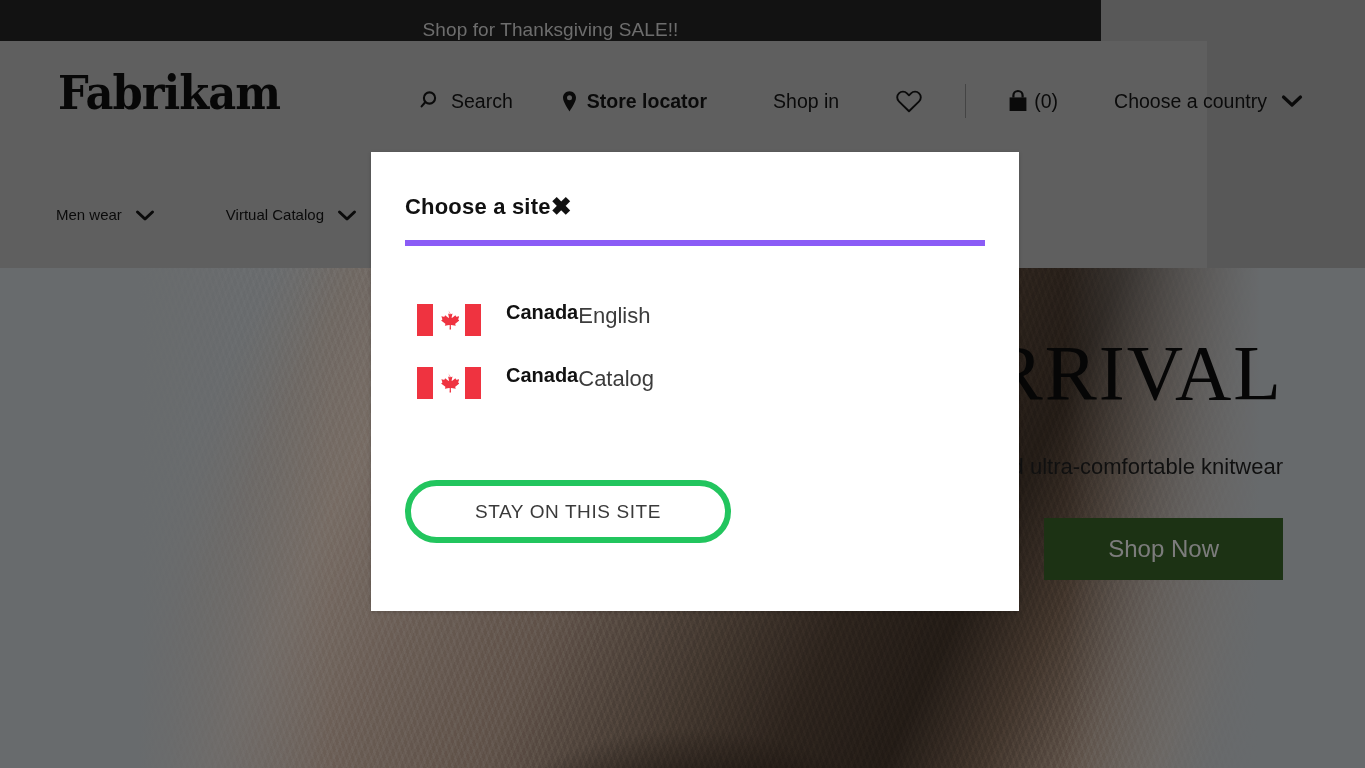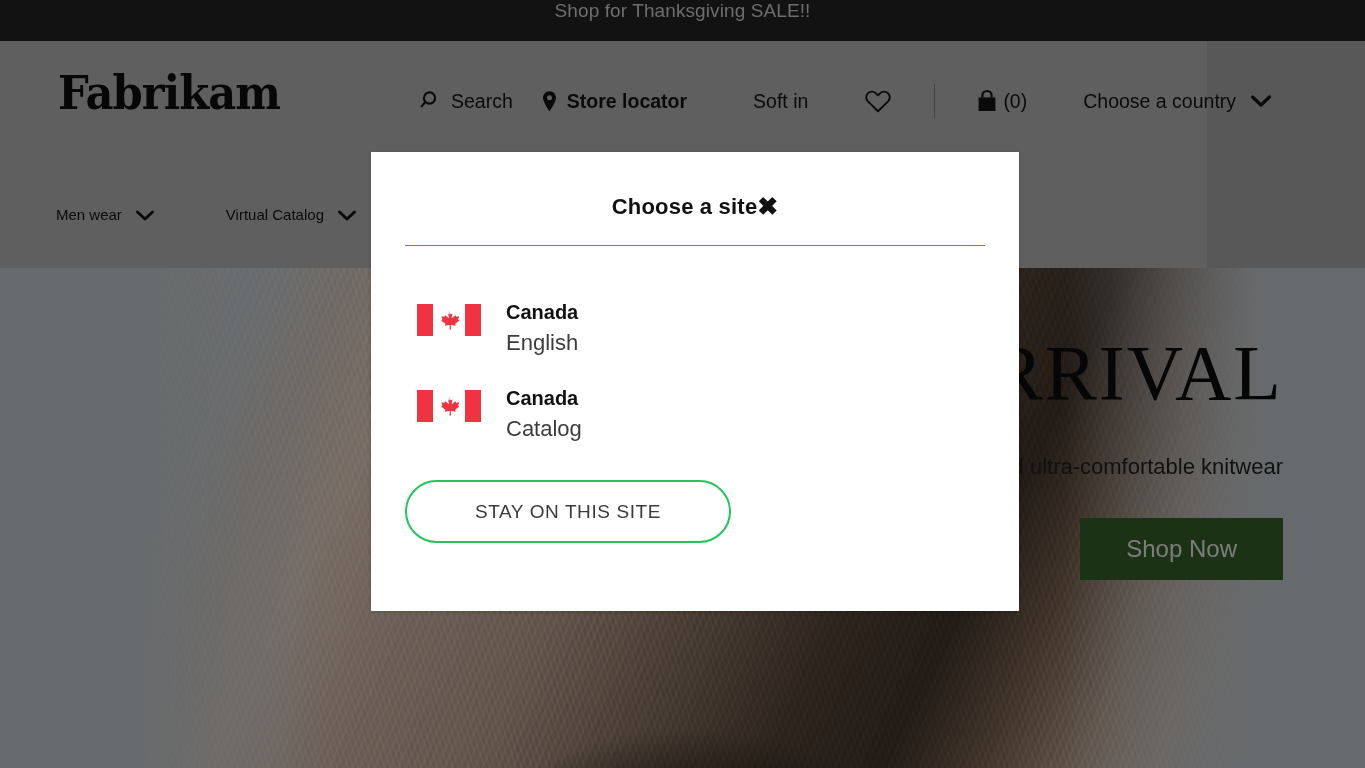--- a/index.html
+++ b/index.html
@@ -6,23 +6,23 @@
   html, body {
     width: 1365px; height: 768px;
     overflow: hidden;
     font-family: "Liberation Sans", sans-serif;
     background: #8f8f8f;
   }
   #root { position: relative; width: 1365px; height: 768px; }
 
   
   .promo-bar {
-    position: absolute; left: 0; top: 0; width: 1365px; height: 41px;
+    position: absolute; left: 0; top: 0; width: 1101px; height: 41px;
     background: #1d1d1d;
-    display: flex; align-items: flex-start; justify-content: center;
+    display: flex; align-items: flex-end; justify-content: center;
   }
   .promo-text {
     color: #b0b0b0; font-size: 19px; letter-spacing: .1px;
     font-family: "Liberation Sans", sans-serif;
   }
 
   
   .site-header {
     position: absolute; left: 0; top: 41px; width: 1207px; height: 227px;
     background: #9a9a9a;
@@ -40,21 +40,21 @@
   }
   .header-actions {
     position: absolute; left: 420px; top: 0; right: 40px; height: 120px;
     display: flex; align-items: center;
   }
   .hdr-item {
     display: flex; align-items: center; gap: 9px;
     color: #111; font-size: 19.5px; white-space: nowrap;
     cursor: pointer;
   }
-  .hdr-item.search { margin-right: 28px; }
+  .hdr-item.search { margin-right: 48px; }
   .hdr-item.locator { margin-right: 66px; font-weight: bold; }
   .hdr-item.signin { margin-right: 56px; }
   .hdr-item.wish { margin-right: 0; }
   .hdr-divider {
     width: 1px; height: 34px; background: #6f6f6f;
     margin: 0 40px 0 42px;
   }
   .hdr-item.bag { margin-right: 36px; gap: 4px; }
   .hdr-item.country { gap: 14px; margin-left: 20px; }
   .icon-svg { display: block; }
@@ -123,21 +123,21 @@
     white-space: nowrap;
   }
   .hero-sub {
     margin-top: 42px; font-size: 22px; color: #1b1b1b;
     text-align: right; white-space: nowrap;
   }
   .hero-cta-wrap { margin-top: 38px; text-align: right; }
   .hero-cta {
     display: inline-block;
     background: #2e5221; color: #c9c9c9;
-    font-size: 24px; padding: 17px 46px;
+    font-size: 24px; padding: 17px 64px;
     border: none; cursor: pointer;
     font-family: "Liberation Sans", sans-serif;
     text-align: right;
   }
 
   
   .dim-overlay {
     position: absolute; inset: 0;
     background: rgba(0,0,0,0.38);
     pointer-events: none;
@@ -146,22 +146,22 @@
   
   .modal {
     position: absolute; left: 371px; top: 152px;
     width: 648px; height: 459px;
     background: #ffffff;
     box-shadow: 0 1px 4px rgba(0,0,0,0.18);
   }
   .modal-head {
     position: absolute; left: 34px; right: 34px; top: 42px;
     height: 52px;
-    border-bottom: 1px solid #8b5cf6;
-    display: flex; align-items: flex-start; justify-content: center;
+    border-bottom: 6px solid #8b5cf6;
+    display: flex; align-items: flex-start; justify-content: flex-start;
   }
   .modal-title {
     font-size: 22px; font-weight: 700; color: #111;
     letter-spacing: .2px;
   }
   .modal-close {
     font-size: 25px; font-weight: 700; color: #111;
     line-height: 1; cursor: pointer; background: none; border: none;
     font-family: "Liberation Sans", sans-serif; padding: 0;
   }
@@ -181,31 +181,31 @@
     content: ""; position: absolute; top: 0; width: 16px; height: 32px;
     background: #ef3340;
   }
   .flag::before { left: 0; }
   .flag::after { right: 0; }
   .flag .leaf {
     position: absolute; left: 50%; top: 50%;
     transform: translate(-50%, -50%);
     width: 20px; height: 22px;
   }
-  .site-text { display: flex; flex-direction: column; }
+  .site-text { display: flex; flex-direction: row; }
   .site-country {
     font-size: 20px; font-weight: 700; color: #111; line-height: 1.35;
   }
   .site-lang {
     font-size: 22px; color: #3c3c3c; line-height: 1.4; margin-top: 2px;
   }
   .stay-button {
     position: absolute; left: 34px; top: 328px;
     width: 326px; height: 63px;
-    border: 2px solid #22c55e; border-radius: 34px;
+    border: 6px solid #22c55e; border-radius: 34px;
     background: #fff; color: #3a3a3a;
     font-size: 19px; letter-spacing: .6px;
     cursor: pointer;
     font-family: "Liberation Sans", sans-serif;
   }
 </style>
 </head>
 <body>
 
 <div id="root">
@@ -235,21 +235,21 @@
           <span>
             <svg class="icon-svg" width="17" height="23" viewBox="0 0 17 23">
               <path d="M8.5 1.3C4.9 1.3 2 4.2 2 7.8c0 4.6 6.5 13.6 6.5 13.6S15 12.4 15 7.8c0-3.6-2.9-6.5-6.5-6.5z" fill="#111"></path>
               <circle cx="8.5" cy="7.7" r="2.5" fill="#9a9a9a"></circle>
             </svg>
           </span>
           <span>Store locator</span>
         </div>
 
         <div class="hdr-item signin">
-          <span>Soft in</span>
+          <span>Shop in</span>
         </div>
 
         <div class="hdr-item wish">
           <span>
             <svg class="icon-svg" width="28" height="25" viewBox="0 0 28 25">
               <path d="M14 22.2 3.9 12.4a5.7 5.7 0 0 1 0-8.1 5.7 5.7 0 0 1 8.1 0L14 6.3l2-2a5.7 5.7 0 0 1 8.1 0 5.7 5.7 0 0 1 0 8.1z" fill="none" stroke="#111" stroke-width="1.9" stroke-linejoin="round"></path>
             </svg>
           </span>
         </div>
 

